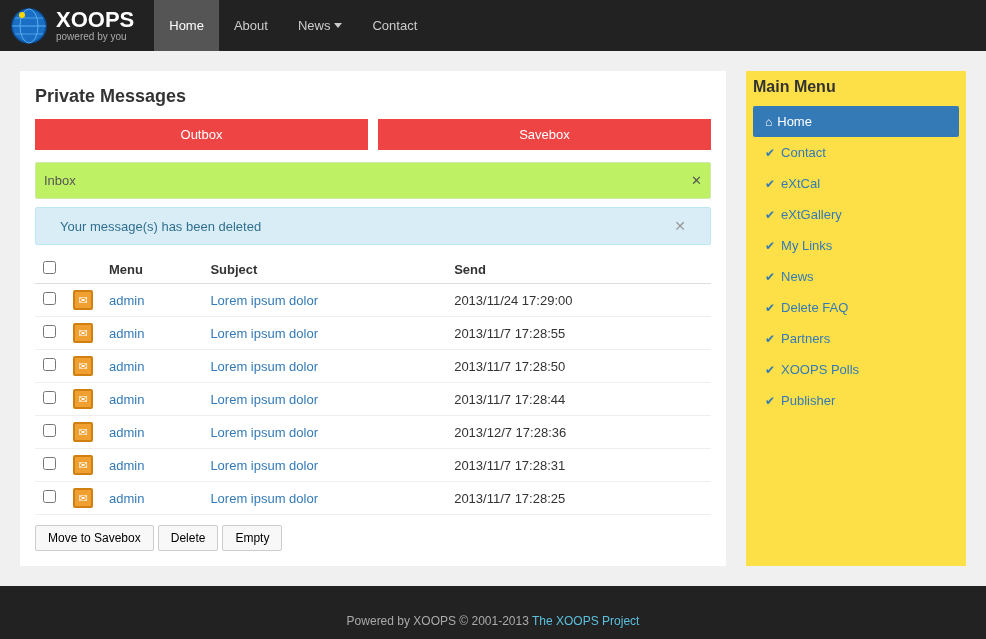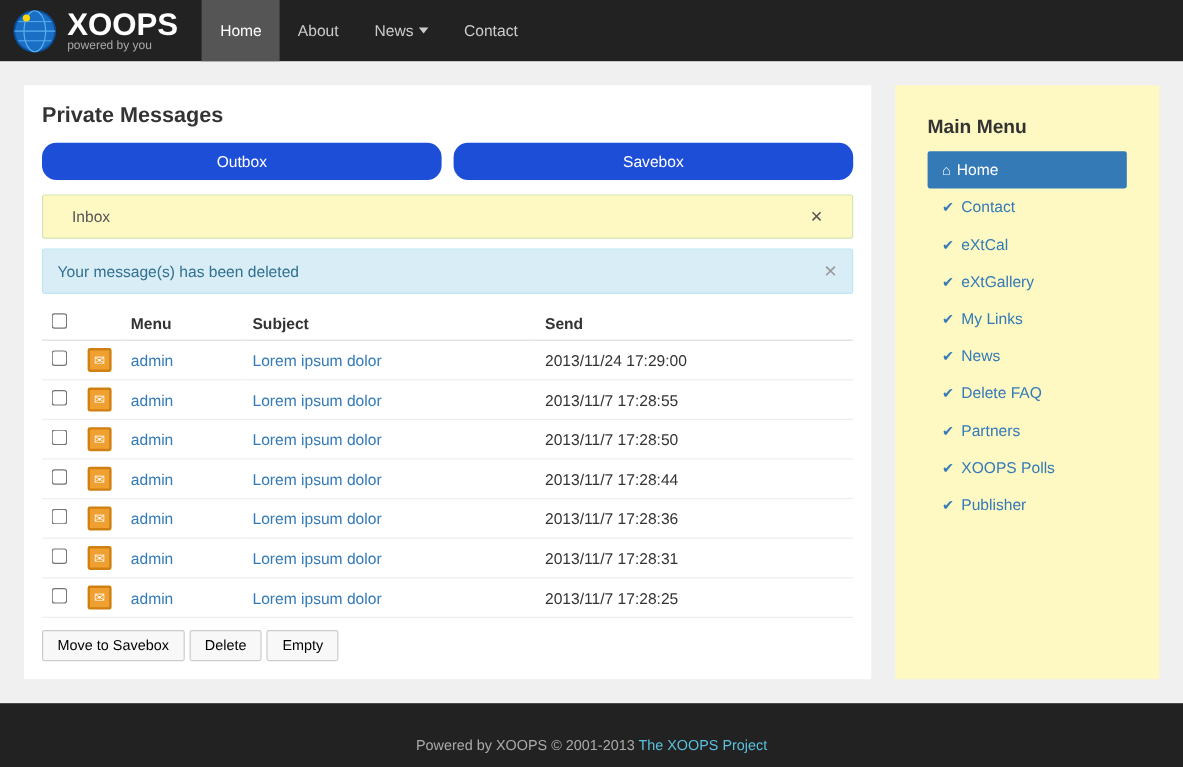--- a/index.html
+++ b/index.html
@@ -18,21 +18,21 @@
       align-items: center;
       margin-right: 20px;
     }
     .navbar-brand .logo-globe {
       width: 38px;
       height: 38px;
       margin-right: 8px;
     }
     .navbar-brand .logo-text {
       color: #fff;
-      font-size: 26px;
+      font-size: 22px;
       font-weight: bold;
       line-height: 1;
     }
     .navbar-brand .logo-sub {
       color: #aaa;
       font-size: 10px;
       display: block;
     }
     .nav-items {
       display: flex;
@@ -78,52 +78,52 @@
       margin-bottom: 12px;
       color: #333;
     }
     .btn-row {
       display: flex;
       gap: 10px;
       margin-bottom: 12px;
     }
     .btn-cyan {
       flex: 1;
-      background: #1d4ed8;
+      background: #ef4444;
       color: #fff;
       border: none;
       padding: 8px 0;
       font-size: 13px;
       cursor: pointer;
-      border-radius: 12px;
+      border-radius: 0;
     }
 
     
     .inbox-header {
-      background: #fef9c3;
+      background: #bef264;
       border: 1px solid #d0e8b0;
-      padding: 10px 24px;
+      padding: 10px 8px;
       display: flex;
       justify-content: space-between;
       align-items: center;
       margin-bottom: 8px;
       border-radius: 2px;
     }
     .inbox-header span { color: #555; font-size: 13px; }
     .inbox-close {
       cursor: pointer;
       color: #999;
       font-size: 14px;
     }
 
     
     .alert-info {
       background: #d9edf7;
       border: 1px solid #bce8f1;
-      padding: 10px 12px;
+      padding: 10px 24px;
       display: flex;
       justify-content: space-between;
       align-items: center;
       margin-bottom: 10px;
       border-radius: 2px;
       color: #31708f;
       gap: 34px;
     }
     .alert-close { cursor: pointer; color: #999; font-size: 14px; }
 
@@ -177,22 +177,22 @@
       border: 1px solid #ccc;
       padding: 5px 12px;
       font-size: 12px;
       cursor: pointer;
       border-radius: 2px;
     }
 
     
     .sidebar {
       width: 220px;
-      background: #fef9c3;
-      padding: 27px;
+      background: #fde047;
+      padding: 7px;
     }
     .sidebar-title {
       font-size: 16px;
       font-weight: bold;
       margin-bottom: 10px;
       color: #333;
     }
     .sidebar-item {
       display: flex;
       align-items: center;
@@ -318,21 +318,21 @@
       <td><div class="email-icon"></div></td>
       <td><a class="from-link">admin</a></td>
       <td><a class="subject-link">Lorem ipsum dolor</a></td>
       <td>2013/11/7 17:28:44</td>
     </tr>
           <tr>
       <td><input type="checkbox" style=""></td>
       <td><div class="email-icon"></div></td>
       <td><a class="from-link">admin</a></td>
       <td><a class="subject-link">Lorem ipsum dolor</a></td>
-      <td>2013/11/7 17:28:36</td>
+      <td>2013/12/7 17:28:36</td>
     </tr>
           <tr>
       <td><input type="checkbox" style=""></td>
       <td><div class="email-icon"></div></td>
       <td><a class="from-link">admin</a></td>
       <td><a class="subject-link">Lorem ipsum dolor</a></td>
       <td>2013/11/7 17:28:31</td>
     </tr>
           <tr>
       <td><input type="checkbox" style=""></td>

